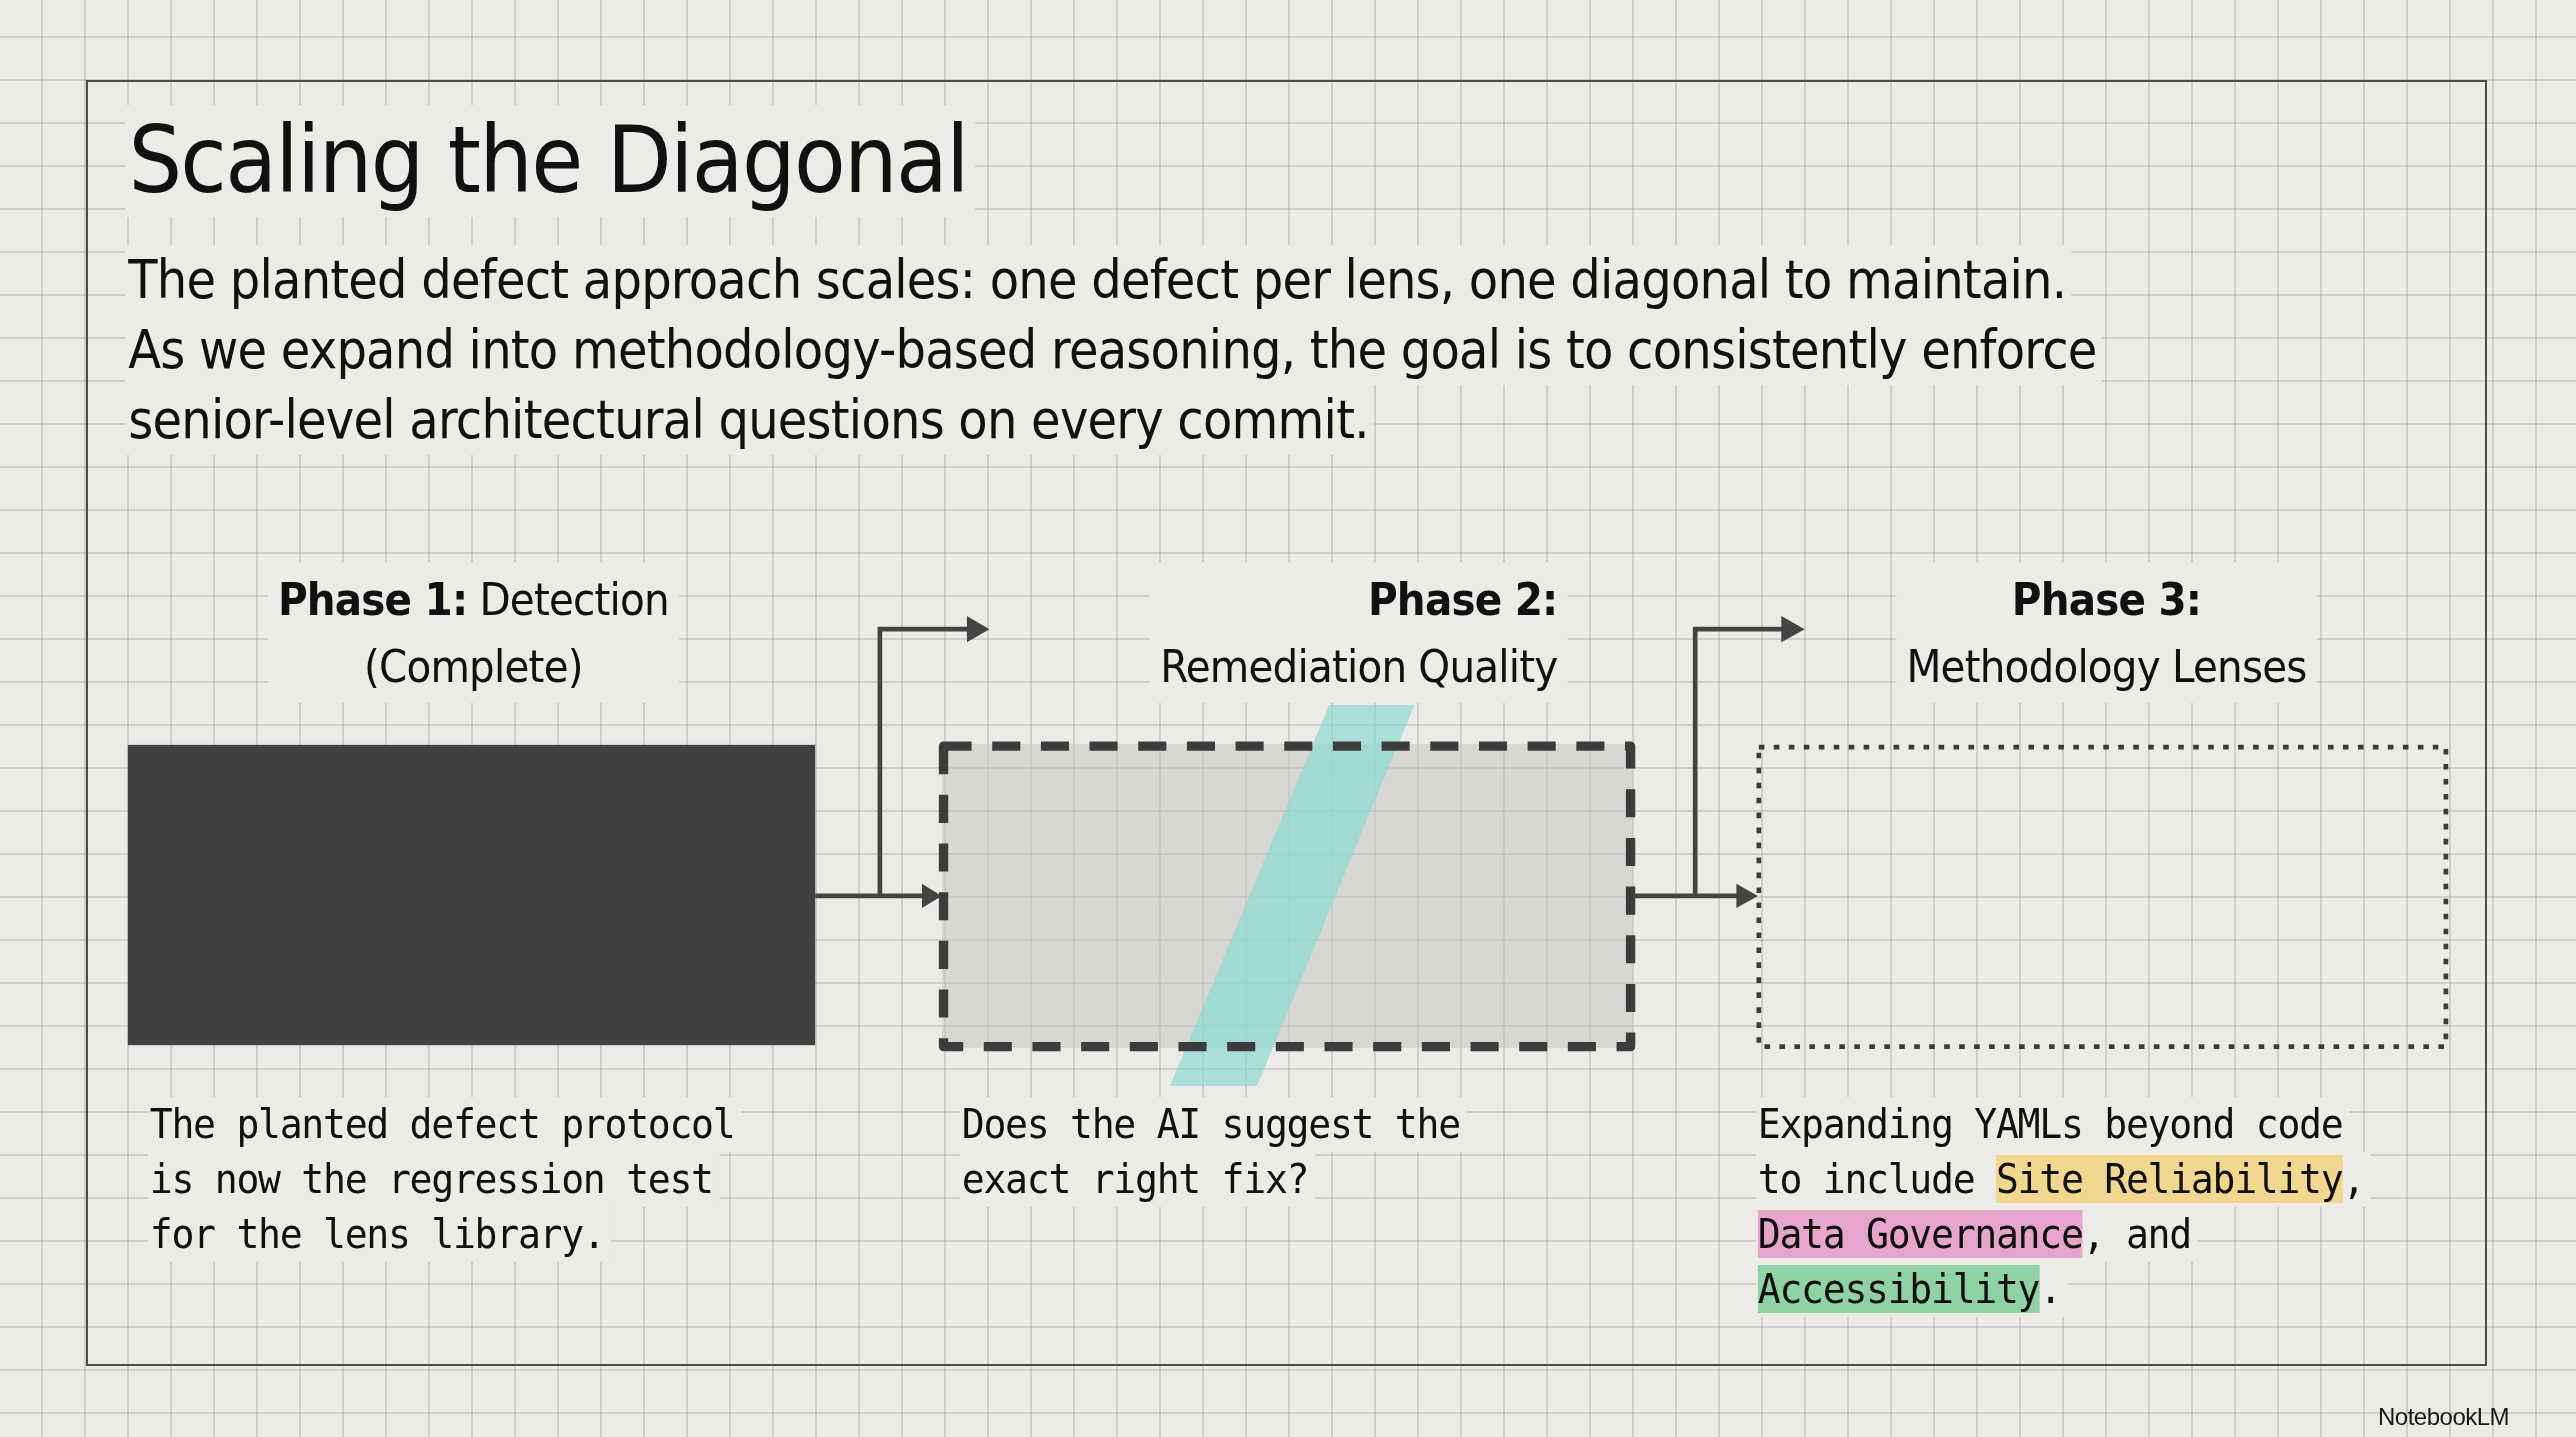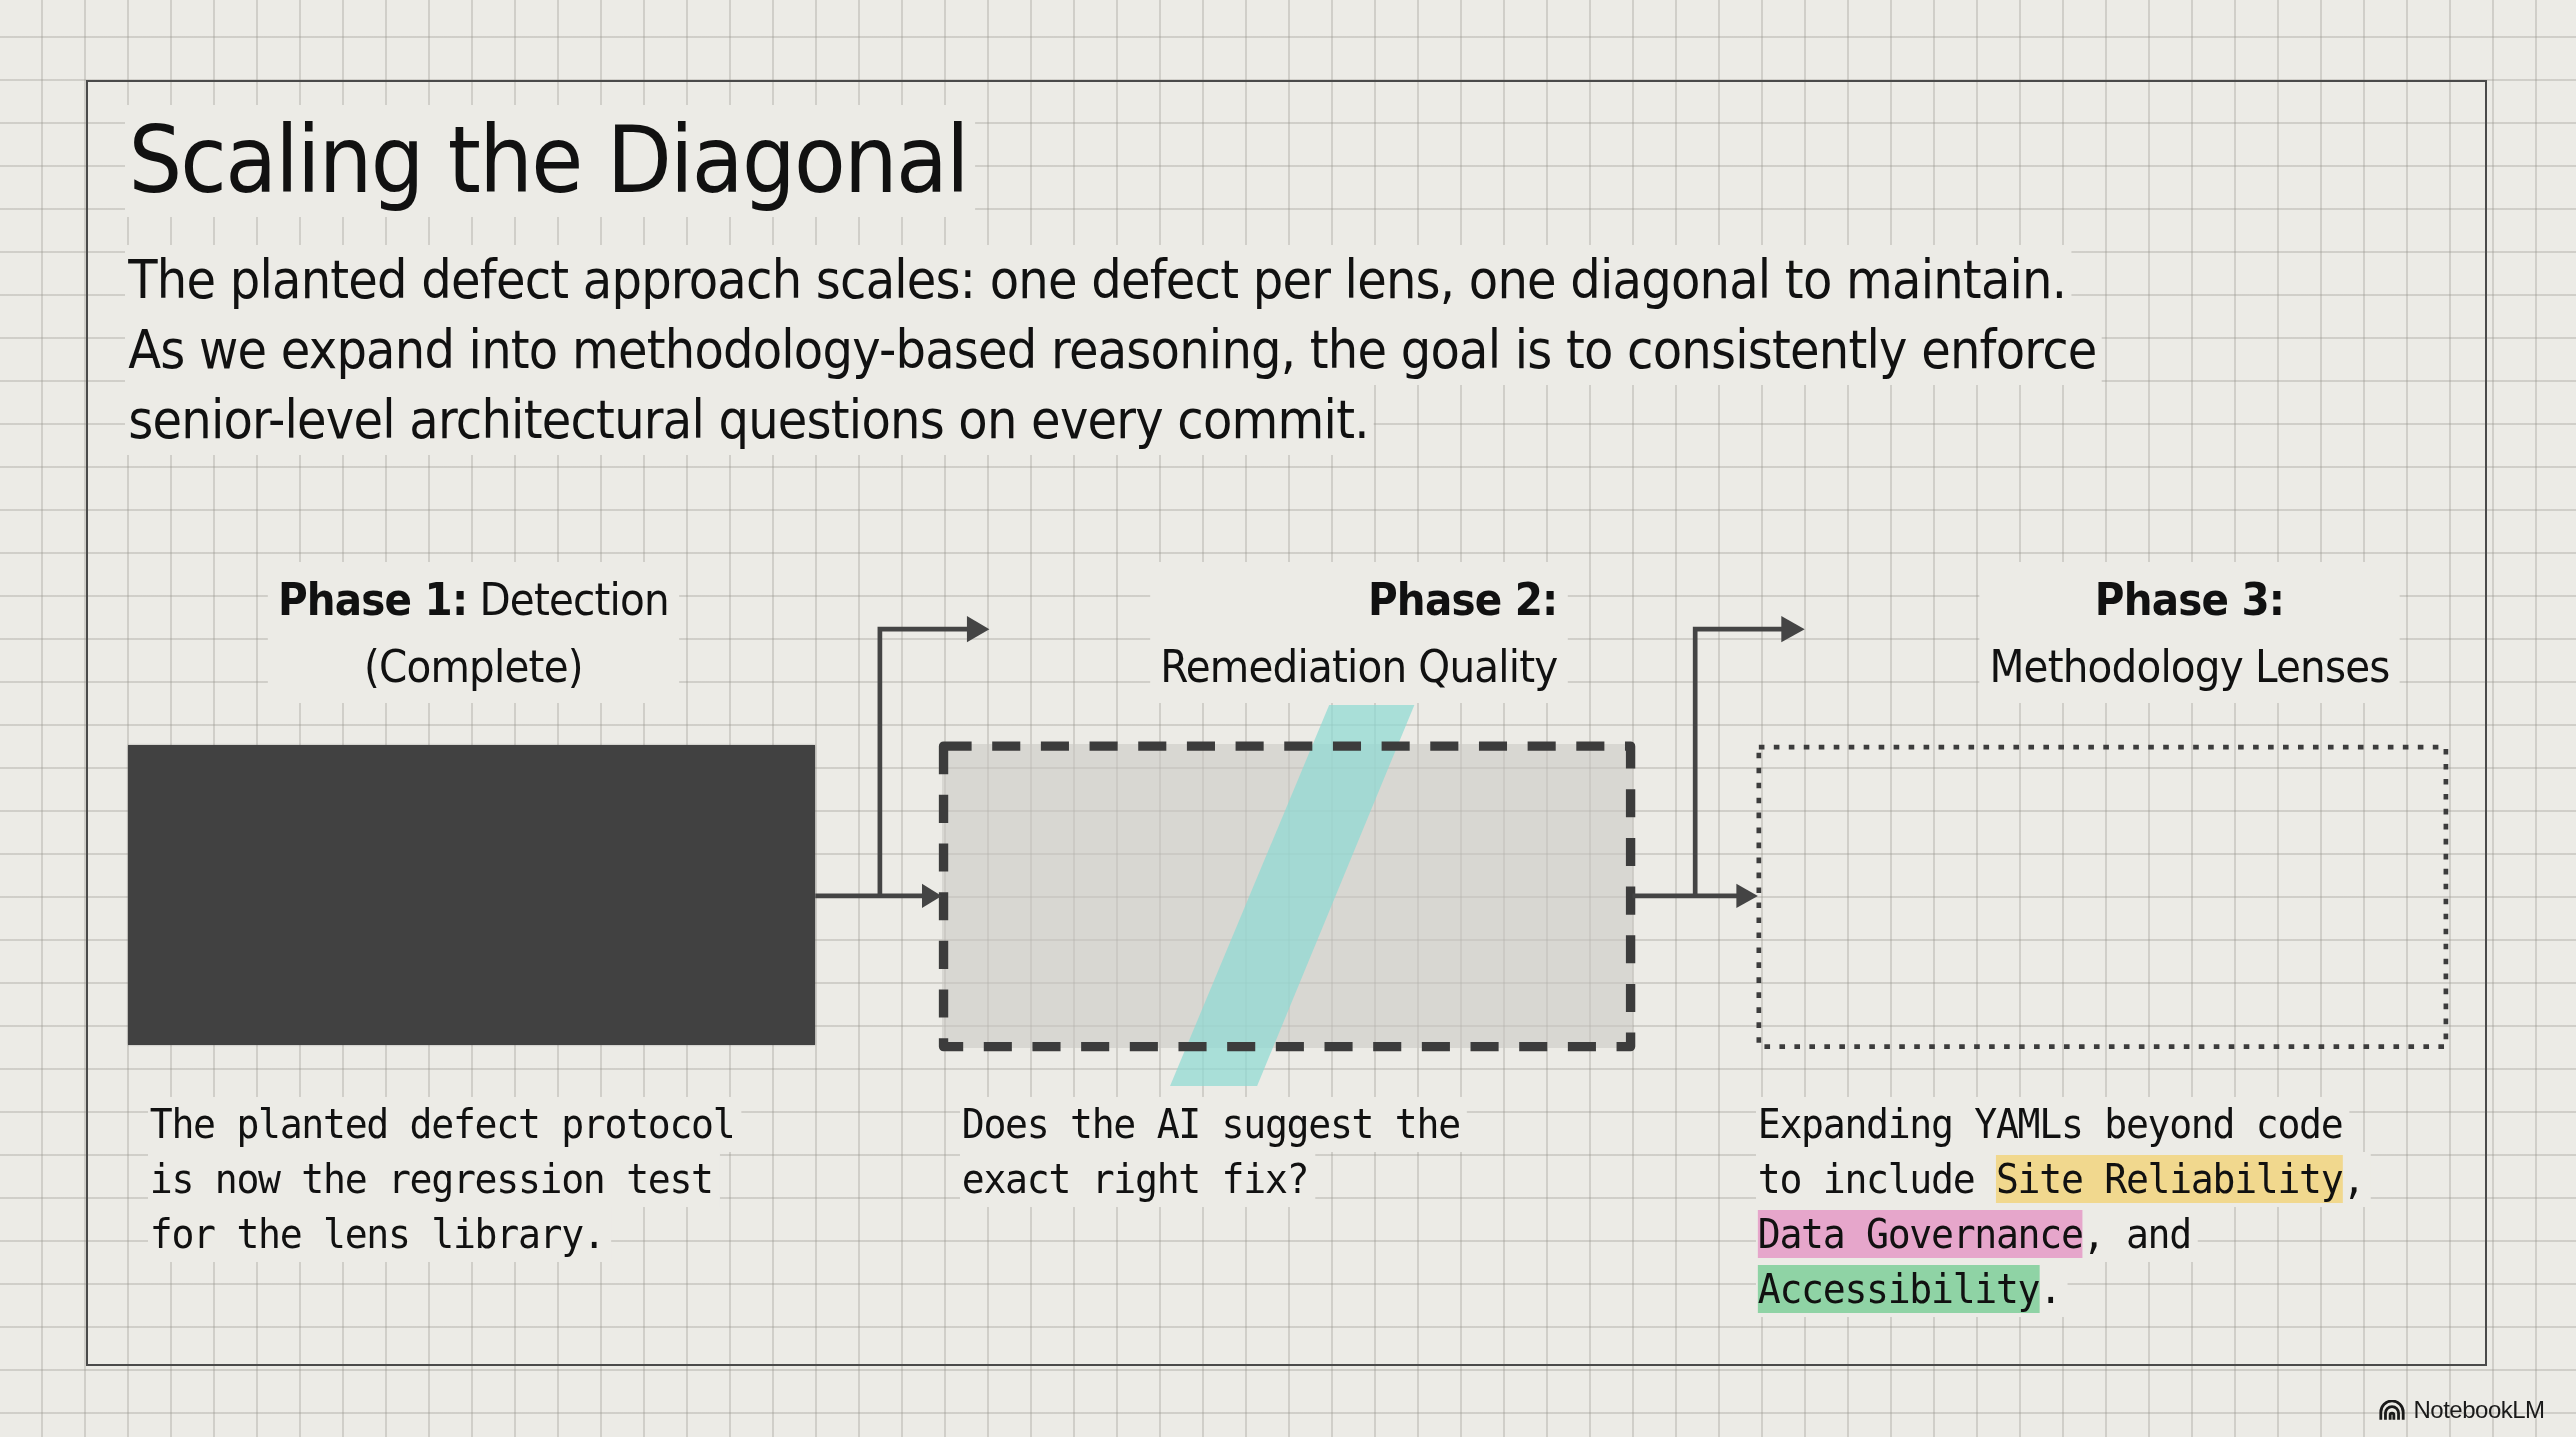--- a/index.html
+++ b/index.html
@@ -52,20 +52,21 @@
   }
   .mono .ln { display: block; width: max-content; padding: 0 7.5px 0 1.9px; background: #ecebe6; }
   .hl-yellow { background: #f1d88e; }
   .hl-pink { background: #e6a6cb; }
   .hl-green { background: #8fd3a5; }
   .logo {
     position: absolute; left: 2378px; top: 1395px; height: 30px;
     display: flex; align-items: center; gap: 7.5px;
     font-family: "Liberation Sans", sans-serif; font-size: 24px; color: #1a1a1a;
     letter-spacing: -0.5px;
+    flex-direction: column;
   }
 </style>
 </head>
 <body>
 
 <div class="frame"></div>
 
 <div class="title mask">Scaling the Diagonal</div>
 
 <div class="subtitle">
@@ -81,21 +82,21 @@
   </div>
 </div>
 
 <div class="phase-head" style="left:992px; top:562px; width:599px;text-align:right;">
   <div class="inner mask">
     <span class="line"><b>Phase 2:</b></span>
     <span class="line">Remediation Quality</span>
   </div>
 </div>
 
-<div class="phase-head" style="left:1890px; top:562px; width:599px;">
+<div class="phase-head" style="left:1807px; top:562px; width:599px;">
   <div class="inner mask">
     <span class="line"><b>Phase 3:</b></span>
     <span class="line">Methodology Lenses</span>
   </div>
 </div>
 
 <div class="box box1"></div>
 <div class="box box2"></div>
 <div class="box box3"></div>
 

